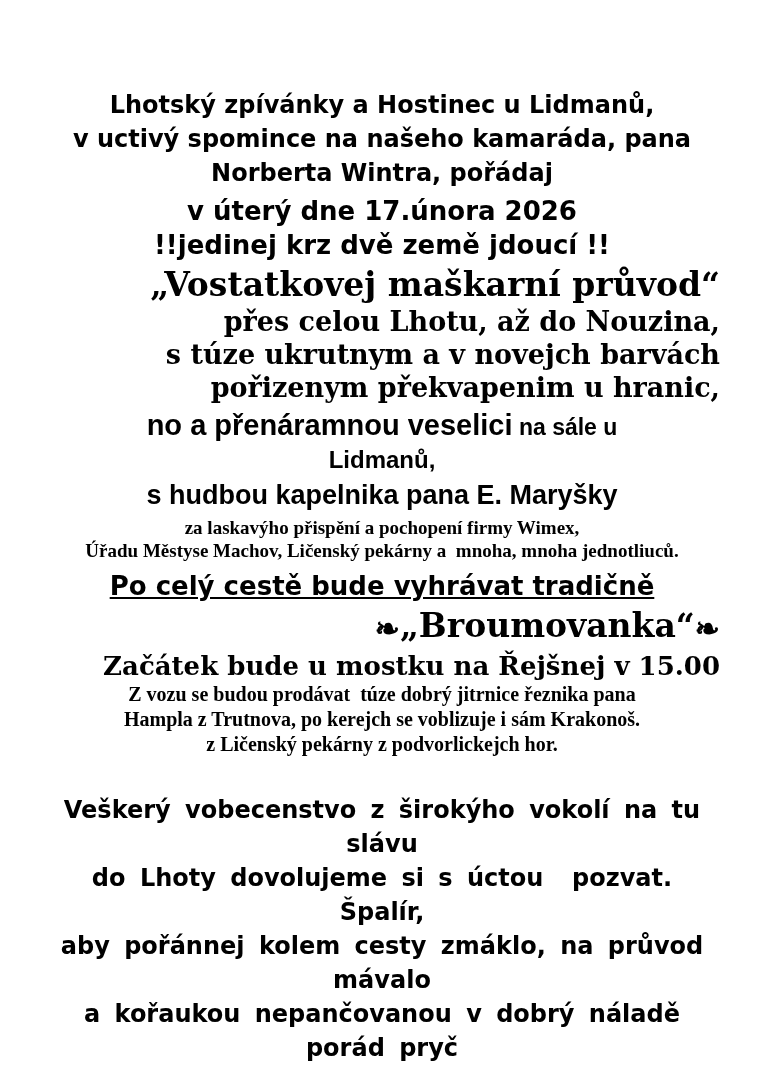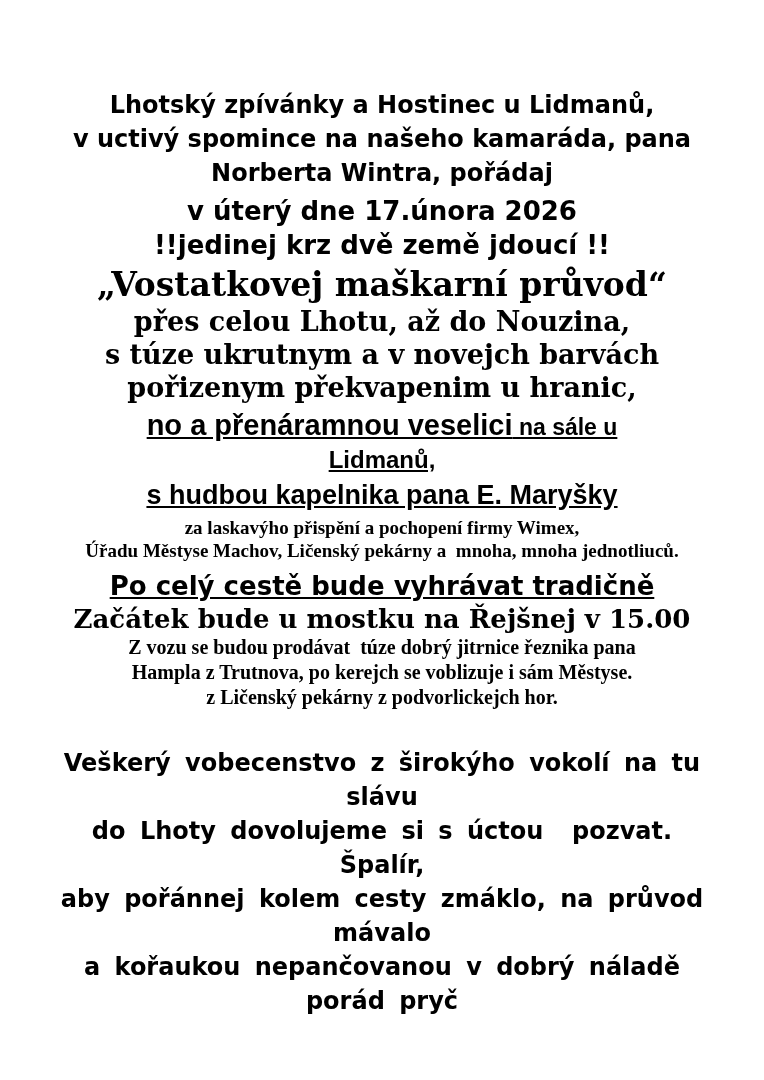--- a/index.html
+++ b/index.html
@@ -26,30 +26,30 @@
   .comic {
     font-family: "DejaVu Sans", sans-serif;
     font-weight: bold;
   }
   .comic-26 { font-size: 24px; line-height: 34px; }
   .comic-27 { font-size: 26px; line-height: 34px; }
   
   .slab {
     font-family: "DejaVu Serif", serif;
     font-weight: bold;
+    text-align: right;
   }
   .slab-title { font-size: 33px; line-height: 40px; margin-top: 3px; }
   .slab-28 { font-size: 27px; line-height: 33px; }
   .slab-band { font-size: 33px; line-height: 42px; margin-top: 2px; }
   .slab-start { font-size: 26px; line-height: 32px; }
   
   .sansb {
     font-family: "Liberation Sans", sans-serif;
     font-weight: bold;
-    text-decoration: underline;
   }
   .sans-line { font-size: 29px; line-height: 34px; }
   .sans-big { font-size: 29px; }
   .sans-small { font-size: 23px; }
   .sans-mid { font-size: 24px; line-height: 31px; }
   .sans-band { font-size: 27px; line-height: 33px; }
   
   .serifsm {
     font-family: "Liberation Serif", serif;
     font-weight: bold;
@@ -86,25 +86,26 @@
 
   <div class="line sansb sans-line gap-sm"><span class="sans-big">no a přenáramnou veselici</span><span class="sans-small"> na sále u</span></div>
   <div class="line sansb sans-mid">Lidmanů,</div>
   <div class="line sansb sans-band gap-sm">s hudbou kapelnika pana E. Maryšky</div>
 
   <div class="line serifsm serif-19 gap-sm">za laskavýho přispění a pochopení firmy Wimex,</div>
   <div class="line serifsm serif-19">Úřadu Městyse Machov, Ličenský pekárny a  mnoha, mnoha jednotliuců.</div>
 
   <div class="line comic comic-27 gap-md">Po celý cestě bude vyhrávat tradičně</div>
 
+  <div class="line slab slab-band"><span class="fleuron">❧</span><span>„Broumovanka“</span><span class="fleuron">❧</span></div>
 
   <div class="line slab slab-start">Začátek bude u mostku na Řejšnej v 15.00</div>
 
   <div class="line serifsm serif-20">Z vozu se budou prodávat  túze dobrý jitrnice řeznika pana</div>
-  <div class="line serifsm serif-20">Hampla z Trutnova, po kerejch se voblizuje i sám Městyse.</div>
+  <div class="line serifsm serif-20">Hampla z Trutnova, po kerejch se voblizuje i sám Krakonoš.</div>
   <div class="line serifsm serif-20">z Ličenský pekárny z podvorlickejch hor.</div>
 
   <div class="closing">
     <div class="line comic comic-26">Veškerý vobecenstvo z širokýho vokolí na tu slávu</div>
     <div class="line comic comic-26">do Lhoty dovolujeme si s úctou  pozvat. Špalír,</div>
     <div class="line comic comic-26">aby pořánnej kolem cesty zmáklo, na průvod mávalo</div>
     <div class="line comic comic-26">a kořaukou nepančovanou v dobrý náladě porád pryč</div>
 
   </div>
 

